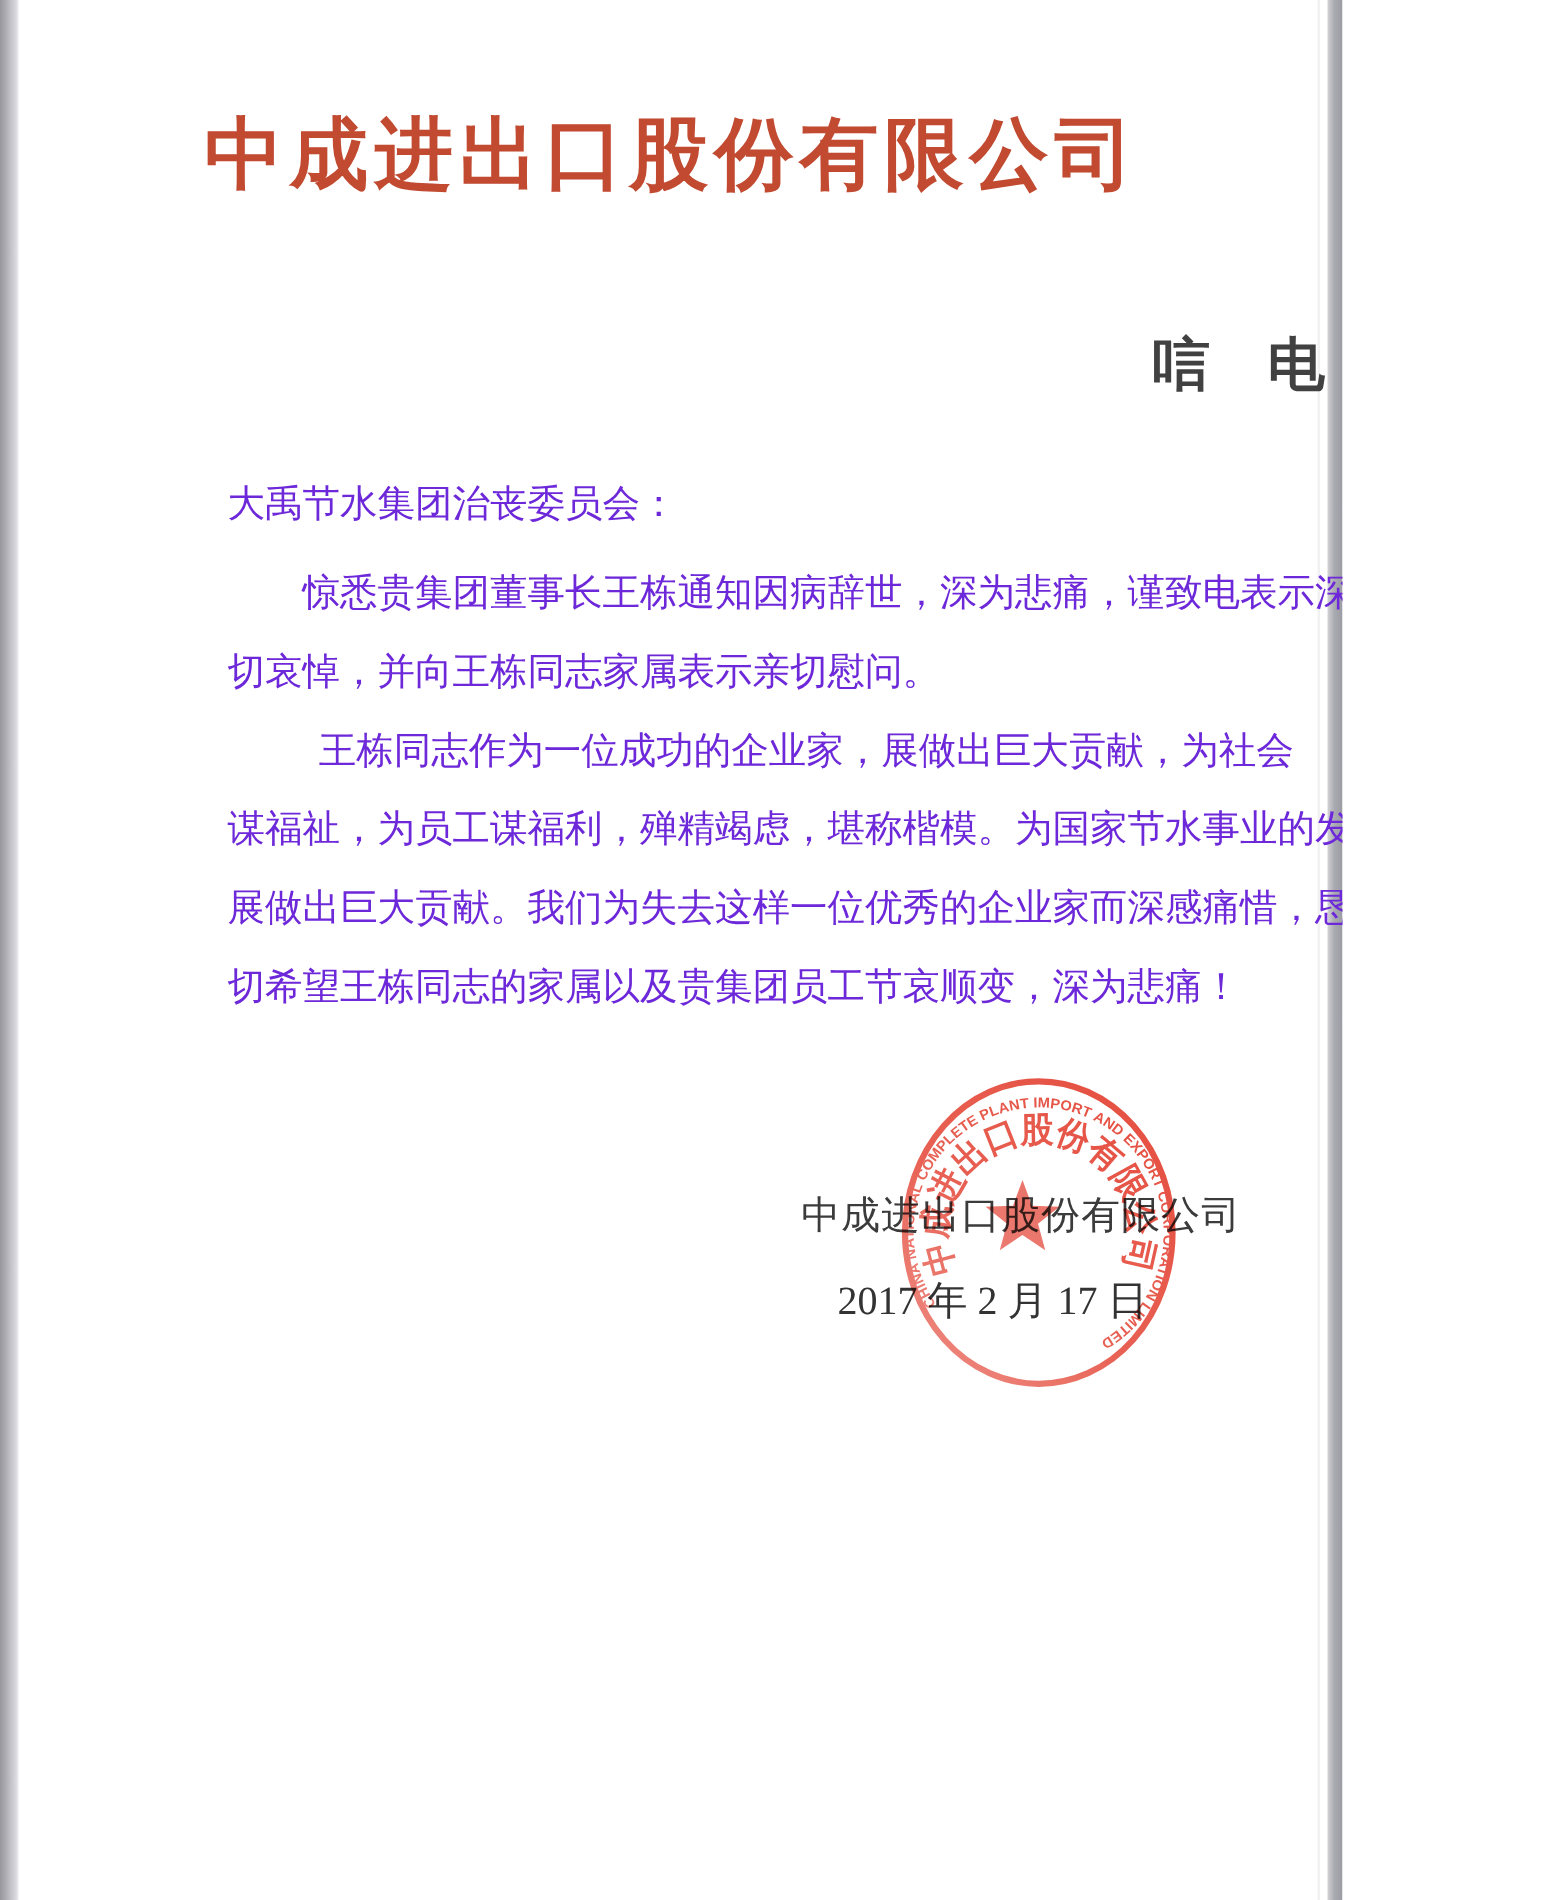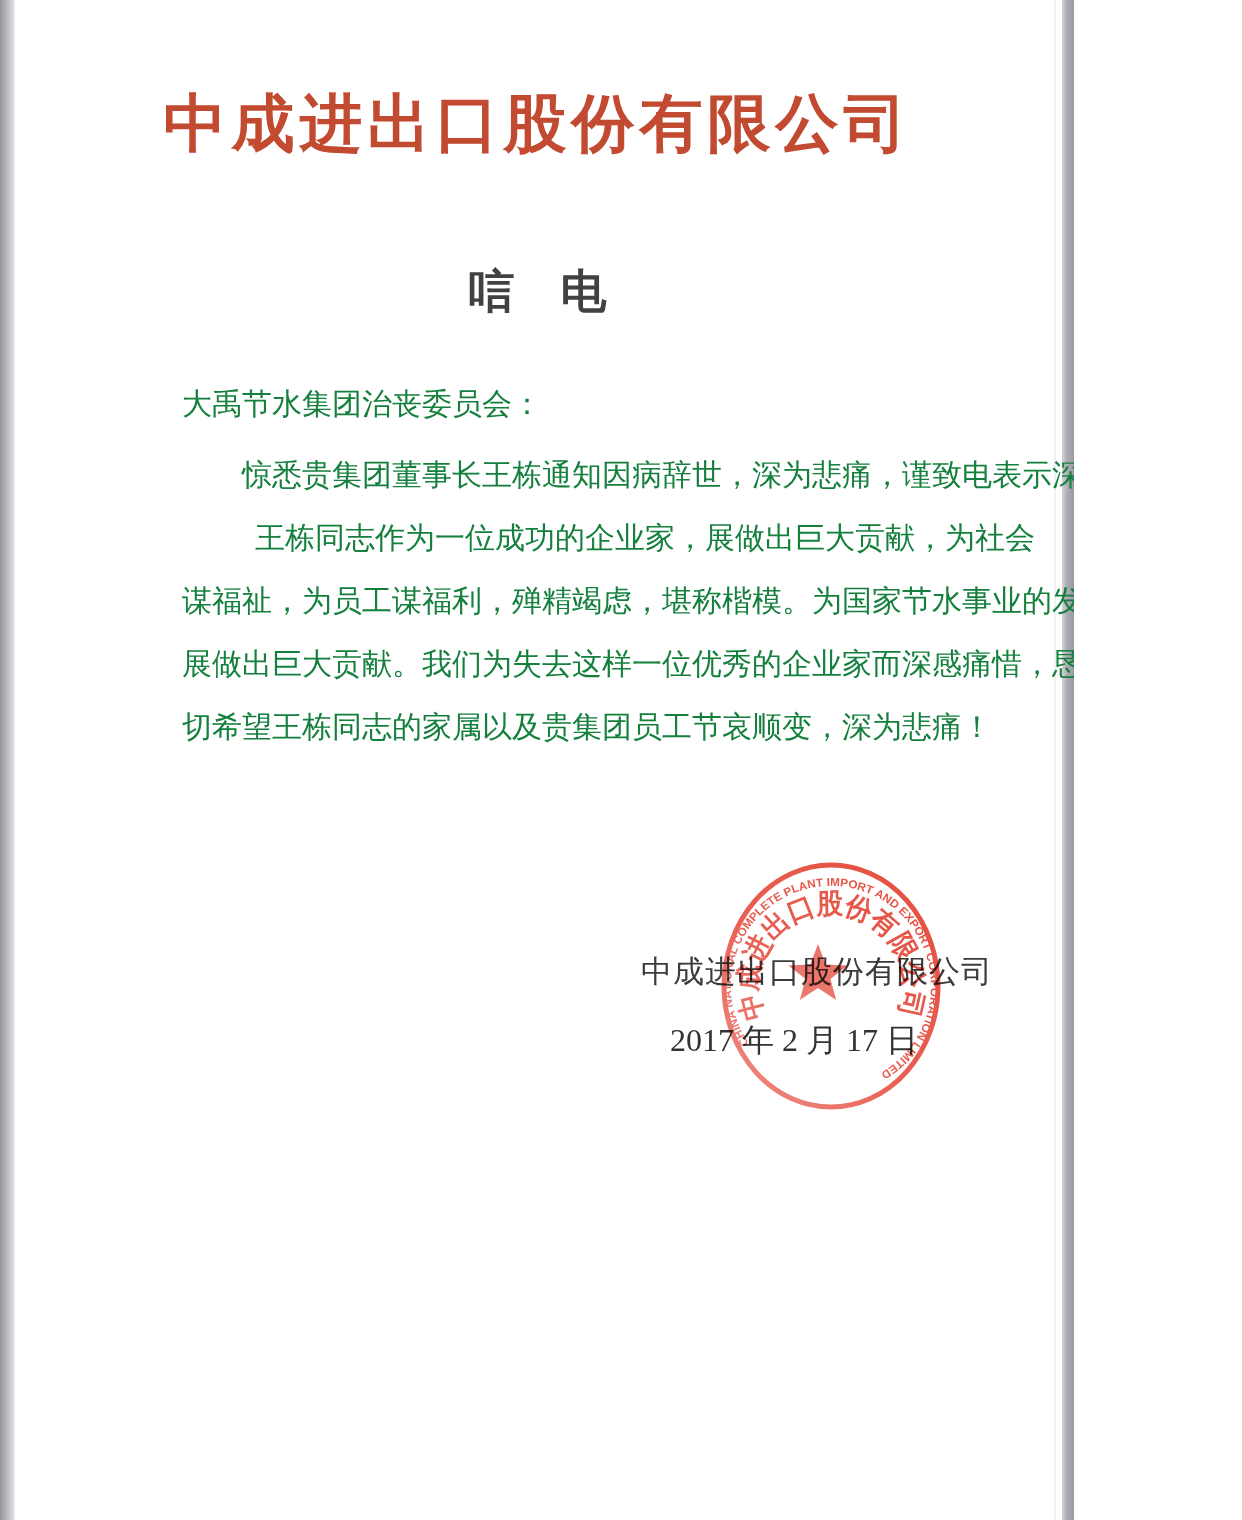--- a/index.html
+++ b/index.html
@@ -43,32 +43,32 @@
     line-height: 84px;
     font-weight: 700;
     letter-spacing: 5px;
     color: #c14a31;
   }
   .doc-heading {
     position: absolute;
     left: 15px; right: 14px;
     top: 262px;
     margin: 0;
-    text-align: center;
+    text-align: right;
     font-size: 46px;
     line-height: 60px;
     font-weight: 700;
     color: #414141;
   }
   .letter-body {
     position: absolute;
     left: 182px;
     top: 372px;
     width: 892px;
-    color: #15803d;
+    color: #6d28d9;
     font-size: 30px;
   }
   .body-line {
     height: 63px;
     line-height: 63px;
     white-space: nowrap;
   }
   .body-line.salutation { margin-bottom: 8px; }
   .ind-a { padding-left: 60px; }
   .ind-b { padding-left: 73px; }
@@ -113,20 +113,21 @@
   <div class="edge-right-hairline"></div>
   <div class="edge-right"></div>
 
   <h1 class="doc-title">中成进出口股份有限公司</h1>
 
   <h2 class="doc-heading">唁　电</h2>
 
   <div class="letter-body">
     <div class="body-line salutation">大禹节水集团治丧委员会：</div>
     <div class="body-line ind-a">惊悉贵集团董事长王栋通知因病辞世，深为悲痛，谨致电表示深</div>
+    <div class="body-line">切哀悼，并向王栋同志家属表示亲切慰问。</div>
     <div class="body-line ind-b">王栋同志作为一位成功的企业家，展做出巨大贡献，为社会</div>
     <div class="body-line">谋福祉，为员工谋福利，殚精竭虑，堪称楷模。为国家节水事业的发</div>
     <div class="body-line">展做出巨大贡献。我们为失去这样一位优秀的企业家而深感痛惜，恳</div>
     <div class="body-line">切希望王栋同志的家属以及贵集团员工节哀顺变，深为悲痛！</div>
   </div>
 
   <div class="sig-company">中成进出口股份有限公司</div>
   <div class="sig-date">2017 年 2 月 17 日</div>
 
   <svg class="stamp" viewBox="0 0 260 260" xmlns="http://www.w3.org/2000/svg">

